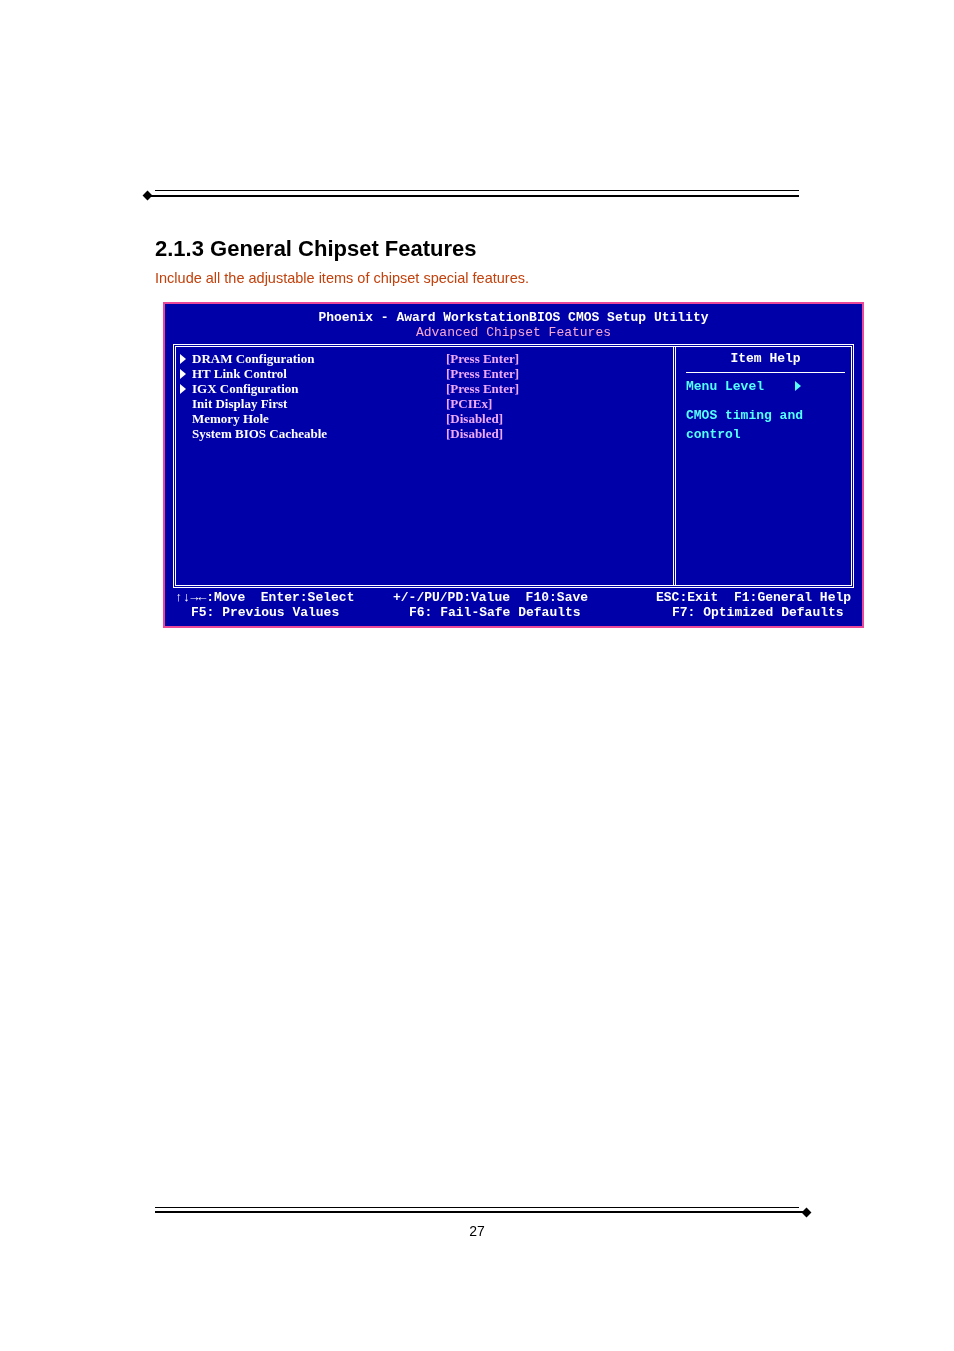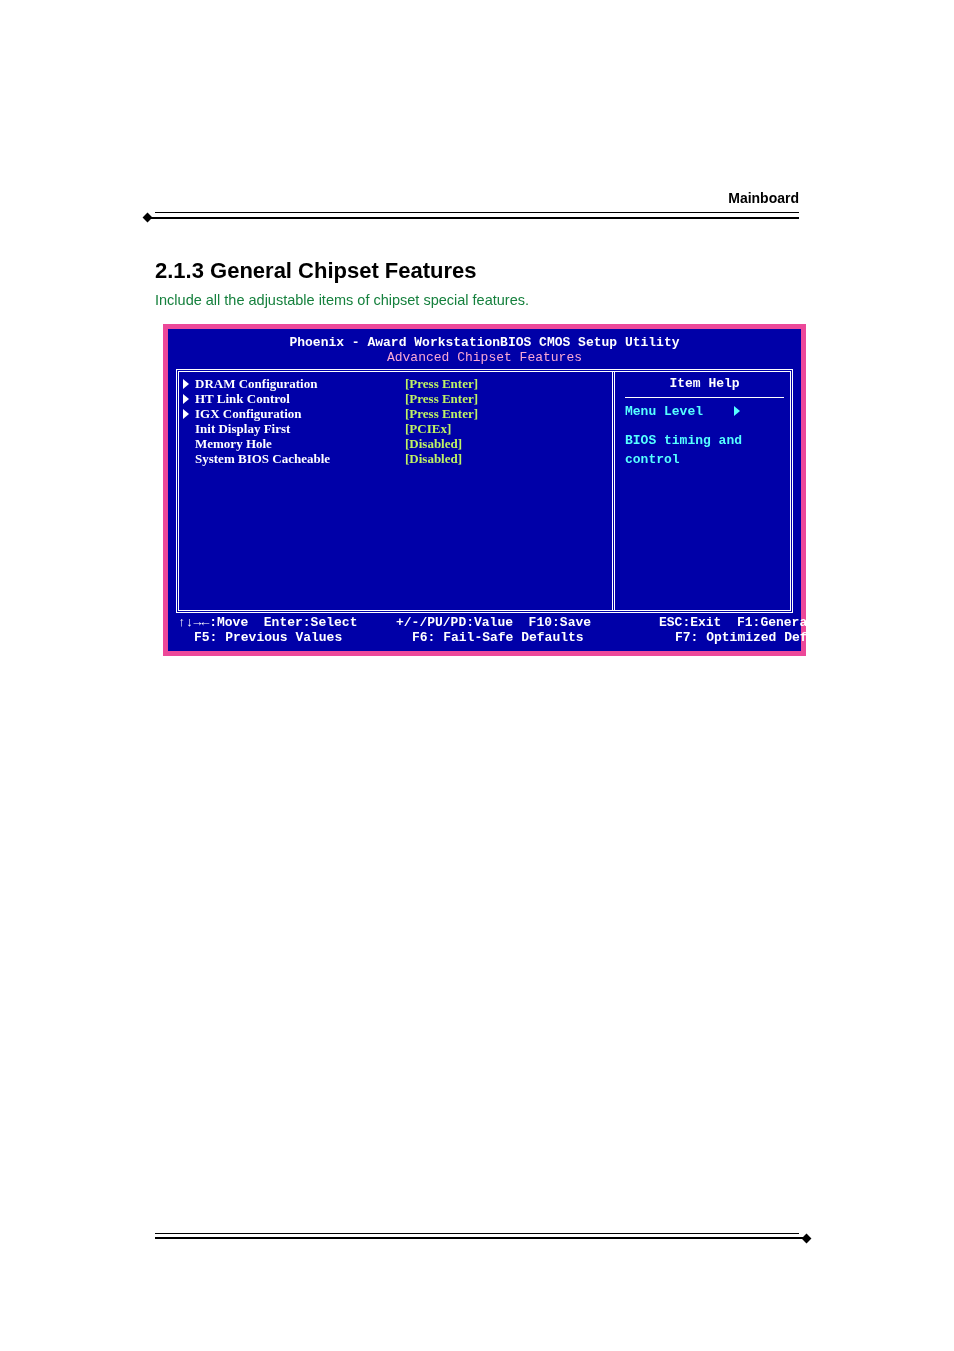--- a/index.html
+++ b/index.html
@@ -47,33 +47,33 @@
   .diamond.tl { left: -11px; }
   .diamond.br { right: -11px; bottom: -3px; top: auto; }
   h2.section-title {
     font-size: 22px;
     font-weight: bold;
     margin: 0 0 8px 0;
     color: #000;
   }
   .intro {
     font-size: 14.5px;
-    color: #15803d;
+    color: #c2410c;
     margin: 0 0 16px 0;
   }
   
   .bios {
-    width: 643px;
+    width: 701px;
     margin: 0 0 0 8px;
     background: #0000a8;
     color: #fff;
     font-family: "Courier New", monospace;
     font-size: 13px;
     line-height: 15px;
-    border: 5px solid #ec4899;
+    border: 2px solid #ec4899;
     box-sizing: border-box;
   }
   .bios .title {
     text-align: center;
     color: #fff;
     font-weight: bold;
     padding: 6px 4px 4px 4px;
   }
   .bios .dbl {
     border: 3px double #fff;
@@ -101,22 +101,23 @@
     display: inline-block;
     color: #fff;
     font-weight: bold;
   }
   .row .label {
     flex: 0 0 210px;
     color: #fff;
     font-weight: bold;
   }
   .row .value {
-    color: #bef264;
-    font-weight: bold;
+    color: #f0abfc;
+    font-weight: bold;
+    margin-left: 44px;
   }
   .cyan { color: #f9a8d4; font-weight: normal; }
   .right-title {
     text-align: center;
     color: #fff;
     font-weight: bold;
     margin-bottom: 6px;
   }
   .right-line {
     color: #55ffff;
@@ -165,21 +166,20 @@
     font-size: 14px;
     margin-top: 10px;
     color: #000;
   }
 </style>
 </head>
 <body>
 
 <div class="page">
 
-  <div class="running-head">Mainboard</div>
 
   <div class="top-rule-wrap">
     <div class="top-rule-thin"></div>
     <div class="top-rule-thick"></div>
     <div class="diamond tl"></div>
   </div>
 
   <h2 class="section-title">2.1.3 General Chipset Features</h2>
   <p class="intro">Include all the adjustable items of chipset special features.</p>
 
@@ -231,21 +231,21 @@
       </div>
 
       <div class="right-pane">
         <div class="right-title">Item Help</div>
         <div style="border-top:1px solid #fff;margin:2px 0 6px 0"></div>
         <div class="right-line">
           <span>Menu Level</span>
           <span>&nbsp;&nbsp;</span>
           <span class="tri cy"></span>
         </div>
-        <div class="right-line" style="margin-top:14px">BIOS timing and</div>
+        <div class="right-line" style="margin-top:14px">CMOS timing and</div>
         <div class="right-line" style="margin-top:4px">control</div>
       </div>
     </div>
 
     <div class="footer">
       <div class="footer-row">
         <span class="fc1">↑↓→←:Move  Enter:Select</span>
         <span class="fc2">+/-/PU/PD:Value  F10:Save</span>
         <span class="fc3">ESC:Exit  F1:General Help</span>
       </div>
@@ -256,15 +256,16 @@
       </div>
     </div>
   </div>
 
   <div class="bottom-area">
     <div style="position:relative">
       <div class="bot-rule-thin"></div>
       <div class="bot-rule-thick"></div>
       <div class="diamond br"></div>
     </div>
+    <div class="page-num">27</div>
   </div>
 
 </div>
 
 </body></html>

